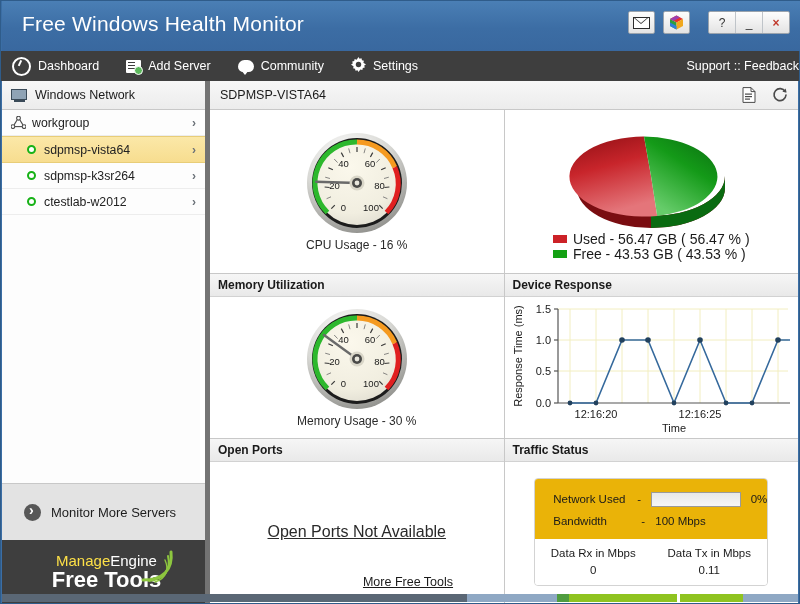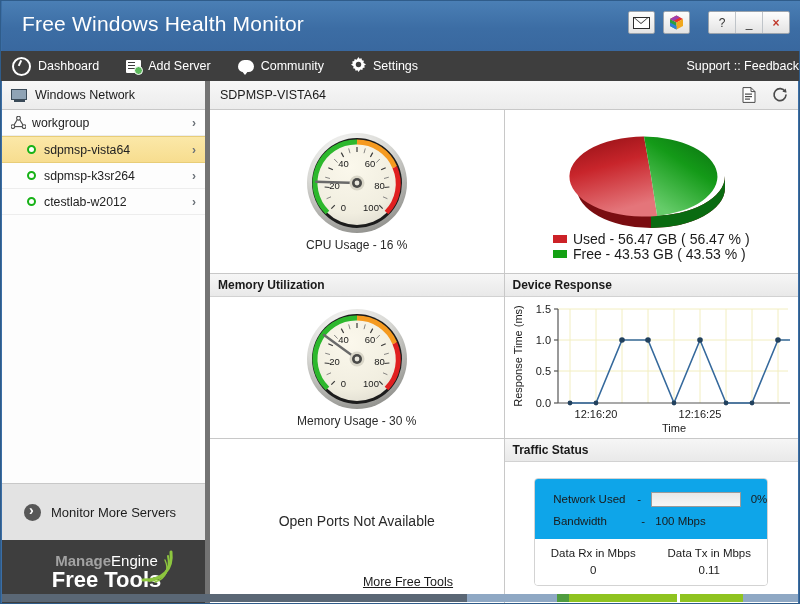--- a/index.html
+++ b/index.html
@@ -136,21 +136,21 @@
     width:17px;height:17px;border-radius:50%;background:#585858;position:relative;flex:none;
   }
   .arrow-circle:after{
     content:"›";position:absolute;left:5px;top:-2px;color:#ffffff;font-size:14px;font-weight:bold;
   }
   .sb-logo{
     height:63px;background:#3e3e3e;display:flex;flex-direction:column;
     align-items:center;justify-content:center;position:relative;
   }
   .logo-l1{font-size:15px;line-height:15px;color:#ffffff;margin-left:6px;}
-  .logo-l1 b{color:#a3a3a3;font-weight:bold;}
+  .logo-l1 b{color:#fde047;font-weight:normal;}
   .logo-l1 i{font-style:normal;color:#ffffff;}
   .logo-l2{font-size:22px;line-height:23px;font-weight:bold;color:#ffffff;margin-left:6px;}
   .logo-swoosh{position:absolute;right:28px;top:8px;}
 
   
   .content{flex:1;height:522px;display:flex;flex-direction:column;background:#ffffff;}
   .content-head{
     height:28px;background:linear-gradient(to bottom,#f7f7f7,#ececec);
     border-bottom:1px solid #c8c8c8;display:flex;align-items:center;
     padding:0 10px;font-size:12.5px;color:#1a1a1a;
@@ -173,27 +173,27 @@
     border-bottom:1px solid #d2d2d2;display:flex;align-items:center;
     padding-left:8px;font-size:12px;color:#1a1a1a;font-weight:bold;
   }
   .panel-body{flex:1;display:flex;align-items:center;justify-content:center;min-height:0;position:relative;}
   .gauge-wrap{display:flex;flex-direction:column;align-items:center;justify-content:center;}
   .gauge-cap{font-size:12px;color:#2a2a2a;margin-top:3px;}
   .pie-wrap{display:flex;flex-direction:column;align-items:center;justify-content:center;width:100%;}
   .legend{margin-top:4px;font-size:14px;color:#1a1a1a;}
   .legend div{display:flex;align-items:center;gap:6px;line-height:15px;}
   .swatch{width:14px;height:8px;flex:none;}
-  .noports{font-size:14px;color:#2a2a2a;}
+  .noports{font-size:16px;color:#2a2a2a;text-decoration:underline;}
 
   .traffic-box{
     width:232px;border:1px solid #d3d3d3;border-radius:4px;background:#ffffff;
     overflow:hidden;font-size:11.5px;color:#1a1a1a;
   }
-  .traffic-top{background:#0ea5e9;padding:9px 0 7px 0;}
+  .traffic-top{background:#eab308;padding:9px 0 7px 0;}
   .trow{display:flex;align-items:center;padding:0 0 0 18px;height:22px;}
   .tlabel{width:88px;}
   .tdash{width:14px;}
   .meter{
     width:94px;height:15px;border:1px solid #9a9a9a;background:linear-gradient(to bottom,#e8e8e8,#f6f6f6);
     box-sizing:border-box;
   }
   .meter i{display:block;height:100%;background:#4a90d9;}
   .tpct{margin-left:10px;}
   .traffic-bot{display:flex;padding:8px 0 9px 0;background:#ffffff;}
@@ -584,20 +584,21 @@
                   <circle cx="244" cy="104" r="2.4"></circle>
                   <circle cx="270" cy="41" r="2.8"></circle>
                 </g>
               </svg>
             </div>
           </div>
         </div>
 
         <div class="row">
           <div class="cell">
+            <div class="panel-title">Open Ports</div>
             <div class="panel-body">
               <div class="noports">Open Ports Not Available</div>
             </div>
           </div>
 
           <div class="cell">
             <div class="panel-title">Traffic Status</div>
             <div class="panel-body">
               <div class="traffic-box">
                 <div class="traffic-top">

